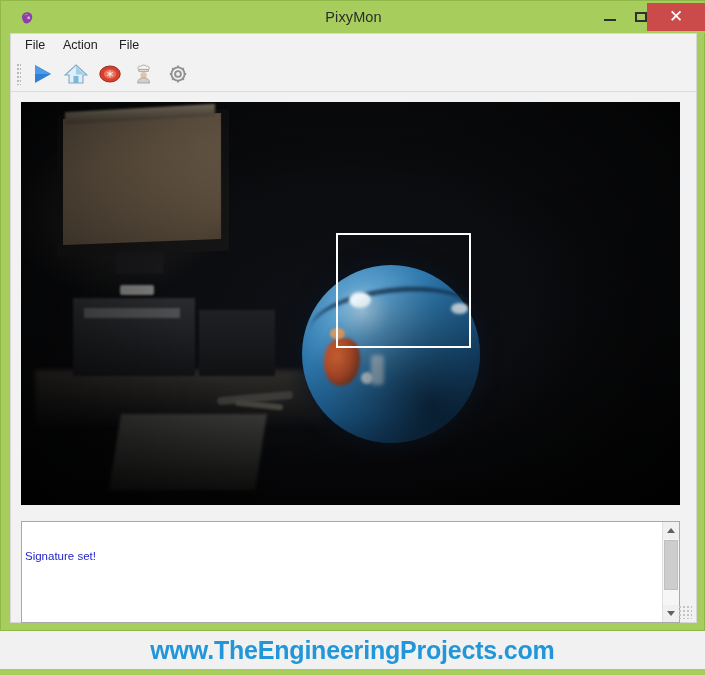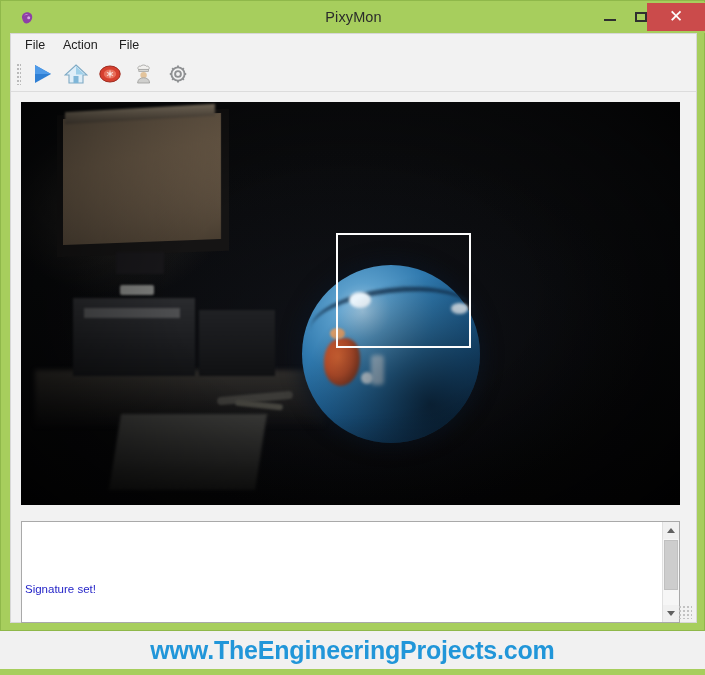--- a/index.html
+++ b/index.html
@@ -315,21 +315,21 @@
   #console-text {
     position: absolute;
     left: 3px; top: 1px;
     width: 634px;
     font-family: "Liberation Sans", sans-serif;
     font-size: 11.5px;
     line-height: 13.3px;
     color: #141414;
     white-space: pre;
   }
-  .line-blue { color: #2525c8; margin-top: 33px; }
+  .line-blue { color: #2525c8; }
 
   
   #console-scrollbar {
     position: absolute;
     right: 0; top: 0;
     width: 17px; height: 100px;
     background: #f0f0f0;
     border-left: 1px solid #e0e0e0;
     box-sizing: border-box;
   }

